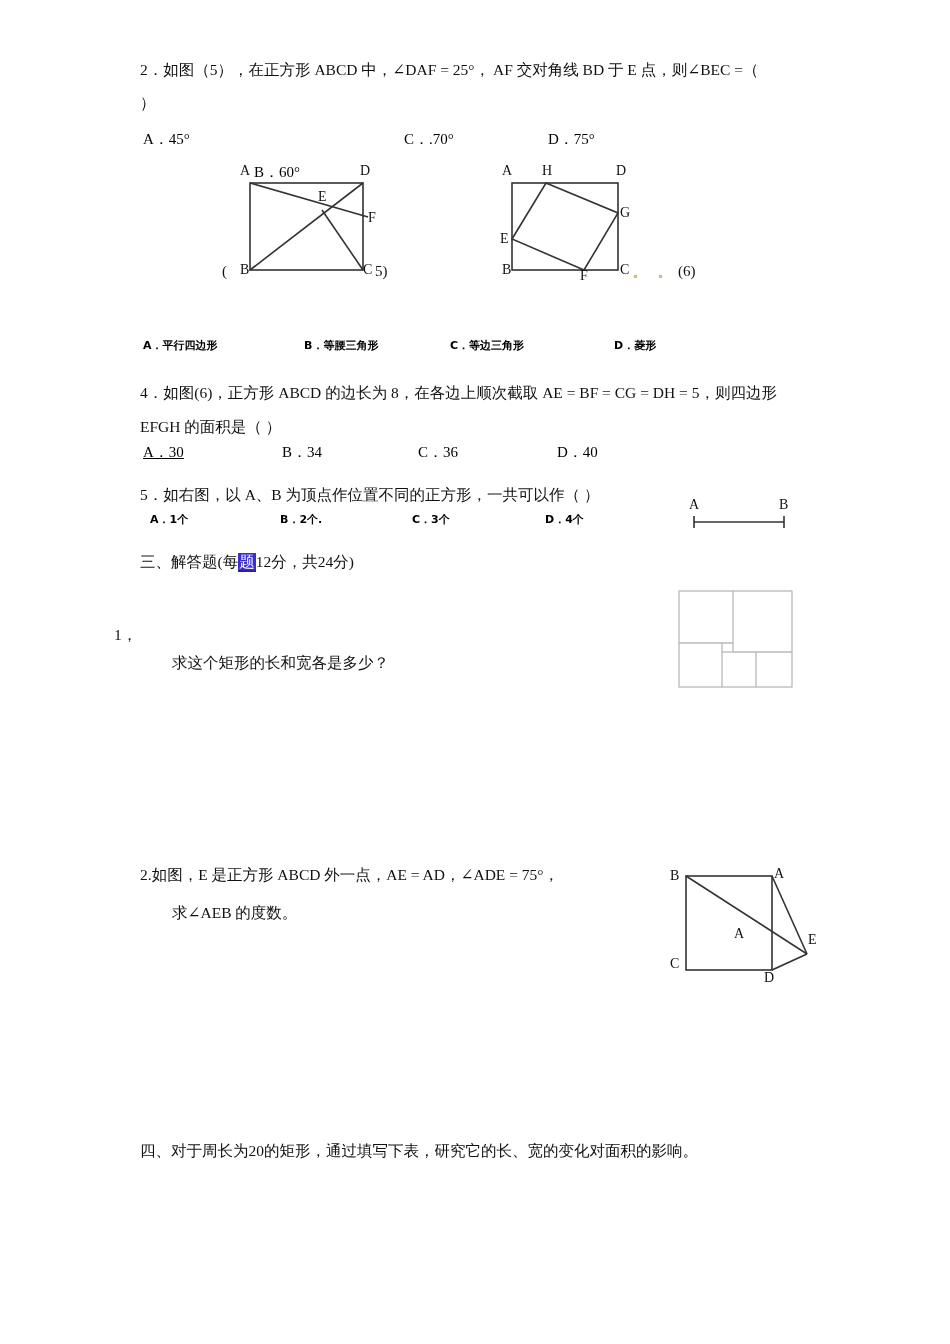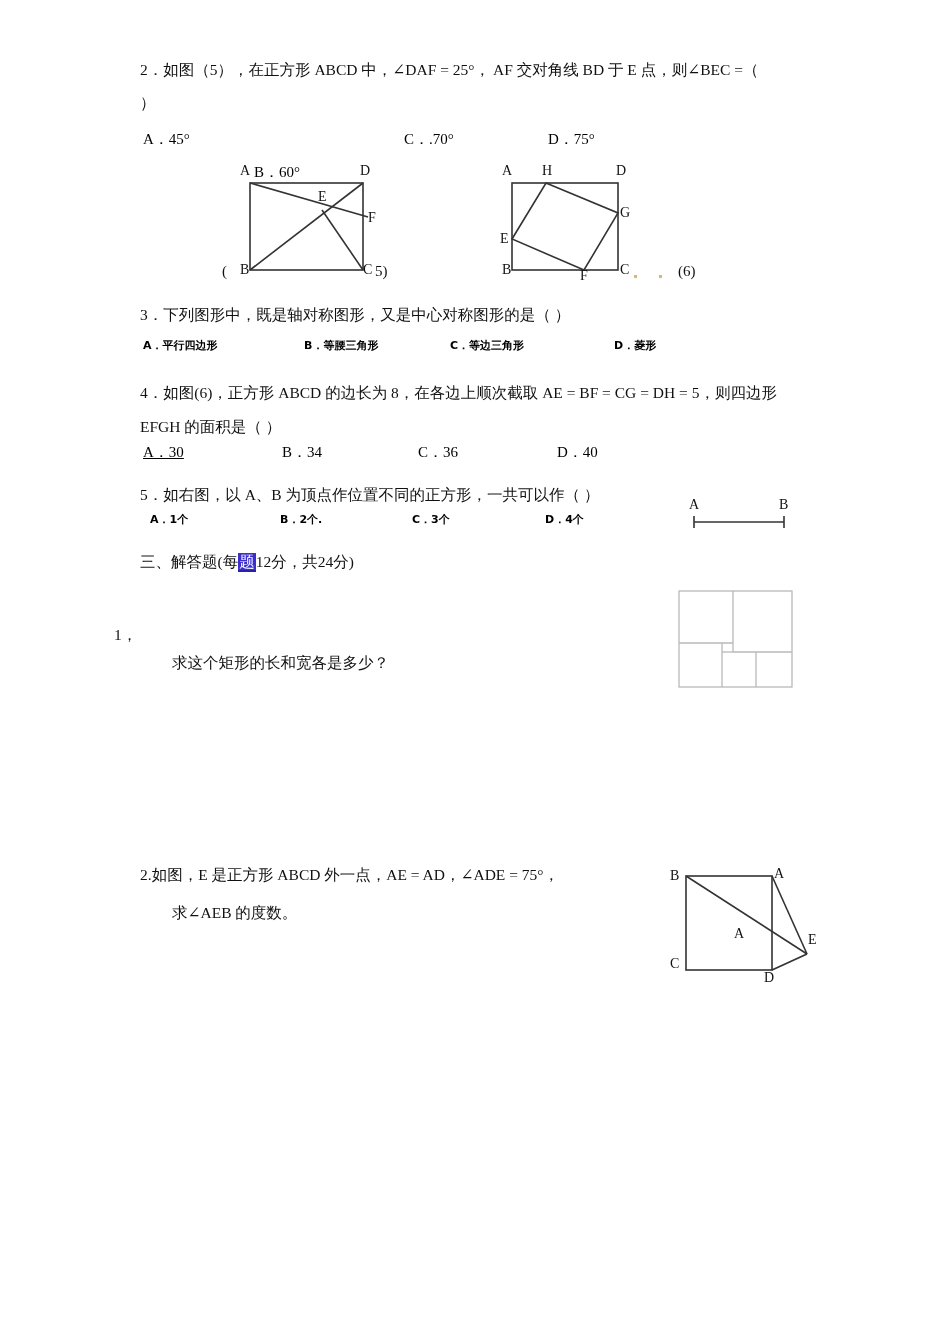--- a/index.html
+++ b/index.html
@@ -133,21 +133,20 @@
     <span class="figlabel" style="left:130px; top:40px;">G</span>
     <span class="figlabel" style="left:10px; top:66px;">E</span>
     <span class="figlabel" style="left:12px; top:97px;">B</span>
     <span class="figlabel" style="left:90px; top:103px;">F</span>
     <span class="figlabel" style="left:130px; top:97px;">C</span>
   </div>
   <div class="fignum" style="left:678px; top:263px;">(6)</div>
   <div class="speck" style="left:634px; top:275px;"></div>
   <div class="speck" style="left:659px; top:275px;"></div>
 
-  <div class="blk ln" style="left:140px; top:300px;">3．下列图形中，既是轴对称图形，又是中心对称图形的是（      ）</div>
   <div class="blk small-cn" style="left:143px; top:338px;">A．平行四边形</div>
   <div class="blk small-cn" style="left:304px; top:338px;">B．等腰三角形</div>
   <div class="blk small-cn" style="left:450px; top:338px;">C．等边三角形</div>
   <div class="blk small-cn" style="left:614px; top:338px;">D．菱形</div>
 
   <div class="blk ln" style="left:140px; top:378px;">4．如图(6)，正方形 ABCD 的边长为 8，在各边上顺次截取 AE = BF = CG = DH = 5，则四边形</div>
   <div class="blk ln" style="left:140px; top:412px;">EFGH 的面积是（         ）</div>
   <div class="blk lat" style="left:143px; top:443px;text-decoration:underline;">A．30</div>
   <div class="blk lat" style="left:282px; top:443px;">B．34</div>
   <div class="blk lat" style="left:418px; top:443px;">C．36</div>
@@ -215,15 +214,16 @@
       </g>
     </svg>
     <span class="figlabel" style="left:6px; top:6px;">B</span>
     <span class="figlabel" style="left:110px; top:4px;">A</span>
     <span class="figlabel" style="left:70px; top:64px;">A</span>
     <span class="figlabel" style="left:6px; top:94px;">C</span>
     <span class="figlabel" style="left:100px; top:108px;">D</span>
     <span class="figlabel" style="left:144px; top:70px;">E</span>
   </div>
 
+  <div class="blk ln" style="left:140px; top:1136px;">四、对于周长为20的矩形，通过填写下表，研究它的长、宽的变化对面积的影响。</div>
 
 
 </div>
 
 </body></html>

